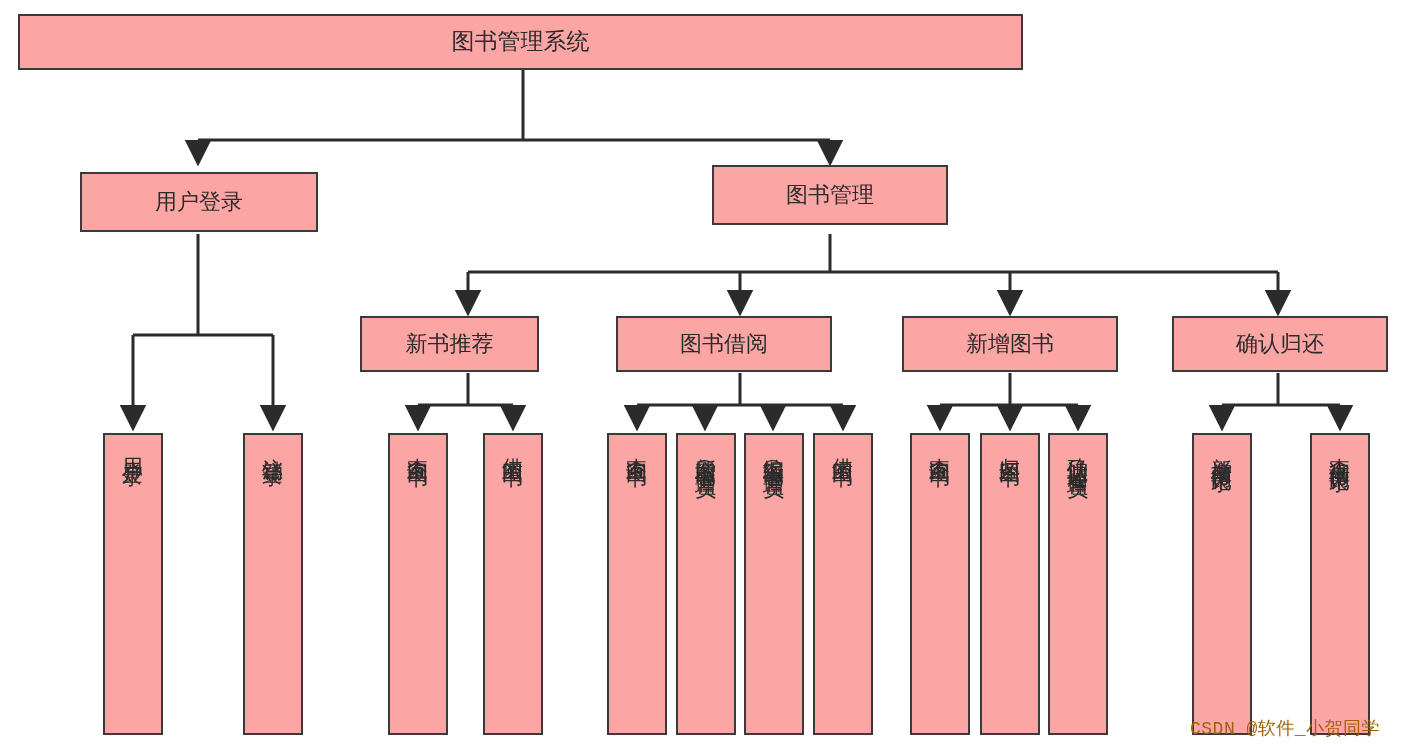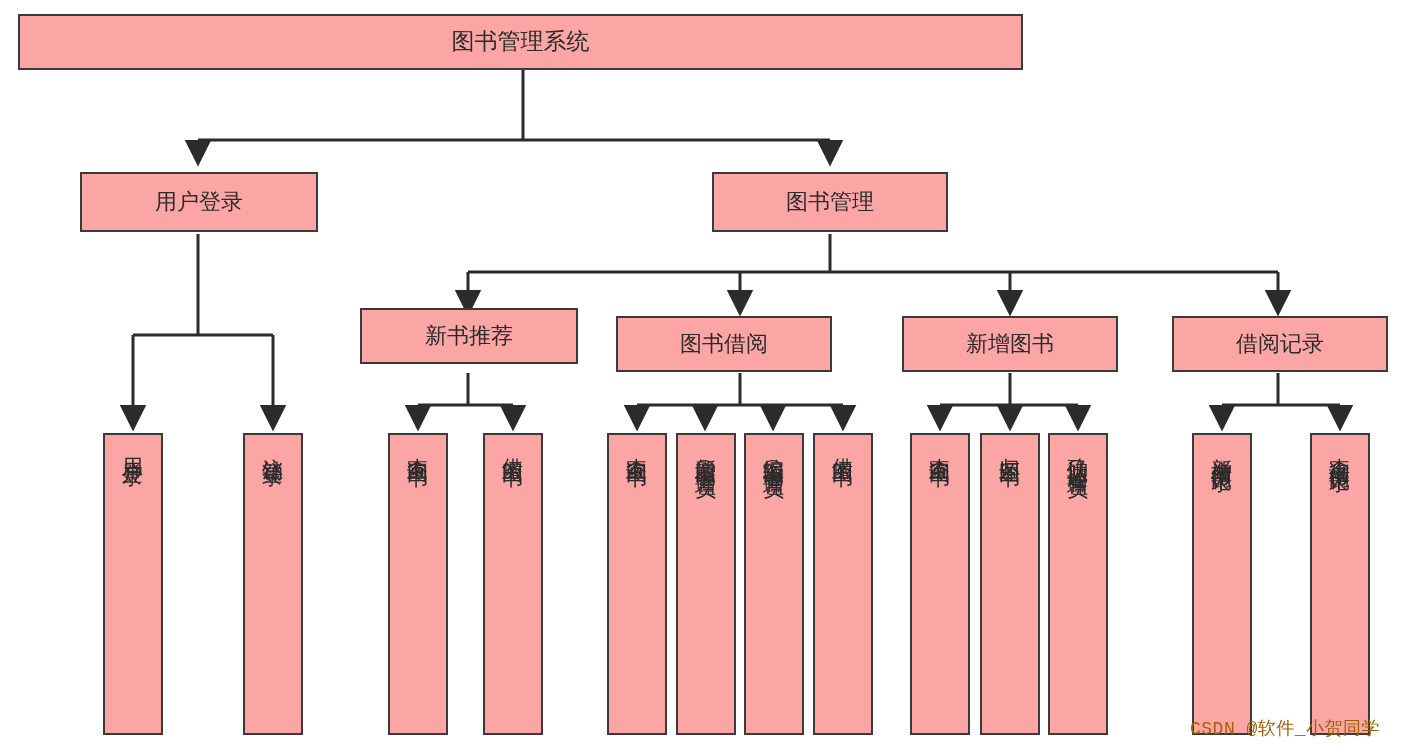--- a/index.html
+++ b/index.html
@@ -130,35 +130,35 @@
     </g>
   </svg>
 
   <div class="node horiz root" style="left:18px; top:14px; width:1005px; height:56px;">
     <span class="node-label">图书管理系统</span>
   </div>
 
   <div class="node horiz" style="left:80px; top:172px; width:238px; height:60px;">
     <span class="node-label">用户登录</span>
   </div>
-  <div class="node horiz" style="left:712px; top:172px; width:236px; height:60px;">
+  <div class="node horiz" style="left:712px; top:165px; width:236px; height:60px;">
     <span class="node-label">图书管理</span>
   </div>
 
-  <div class="node horiz" style="left:360px; top:308px; width:218px; height:56px;align-items:center;">
+  <div class="node horiz" style="left:360px; top:316px; width:179px; height:56px;align-items:center;">
     <span class="node-label">新书推荐</span>
   </div>
   <div class="node horiz" style="left:616px; top:316px; width:216px; height:56px;">
     <span class="node-label">图书借阅</span>
   </div>
   <div class="node horiz" style="left:902px; top:316px; width:216px; height:56px;">
     <span class="node-label">新增图书</span>
   </div>
   <div class="node horiz" style="left:1172px; top:316px; width:216px; height:56px;">
-    <span class="node-label">借阅记录</span>
+    <span class="node-label">确认归还</span>
   </div>
 
   <div class="node vert" style="left:103px; top:433px; width:60px; height:302px;">
     <span class="node-label">用户登录</span>
   </div>
   <div class="node vert" style="left:243px; top:433px; width:60px; height:302px;">
     <span class="node-label">注销登录</span>
   </div>
 
   <div class="node vert" style="left:388px; top:433px; width:60px; height:302px;">

